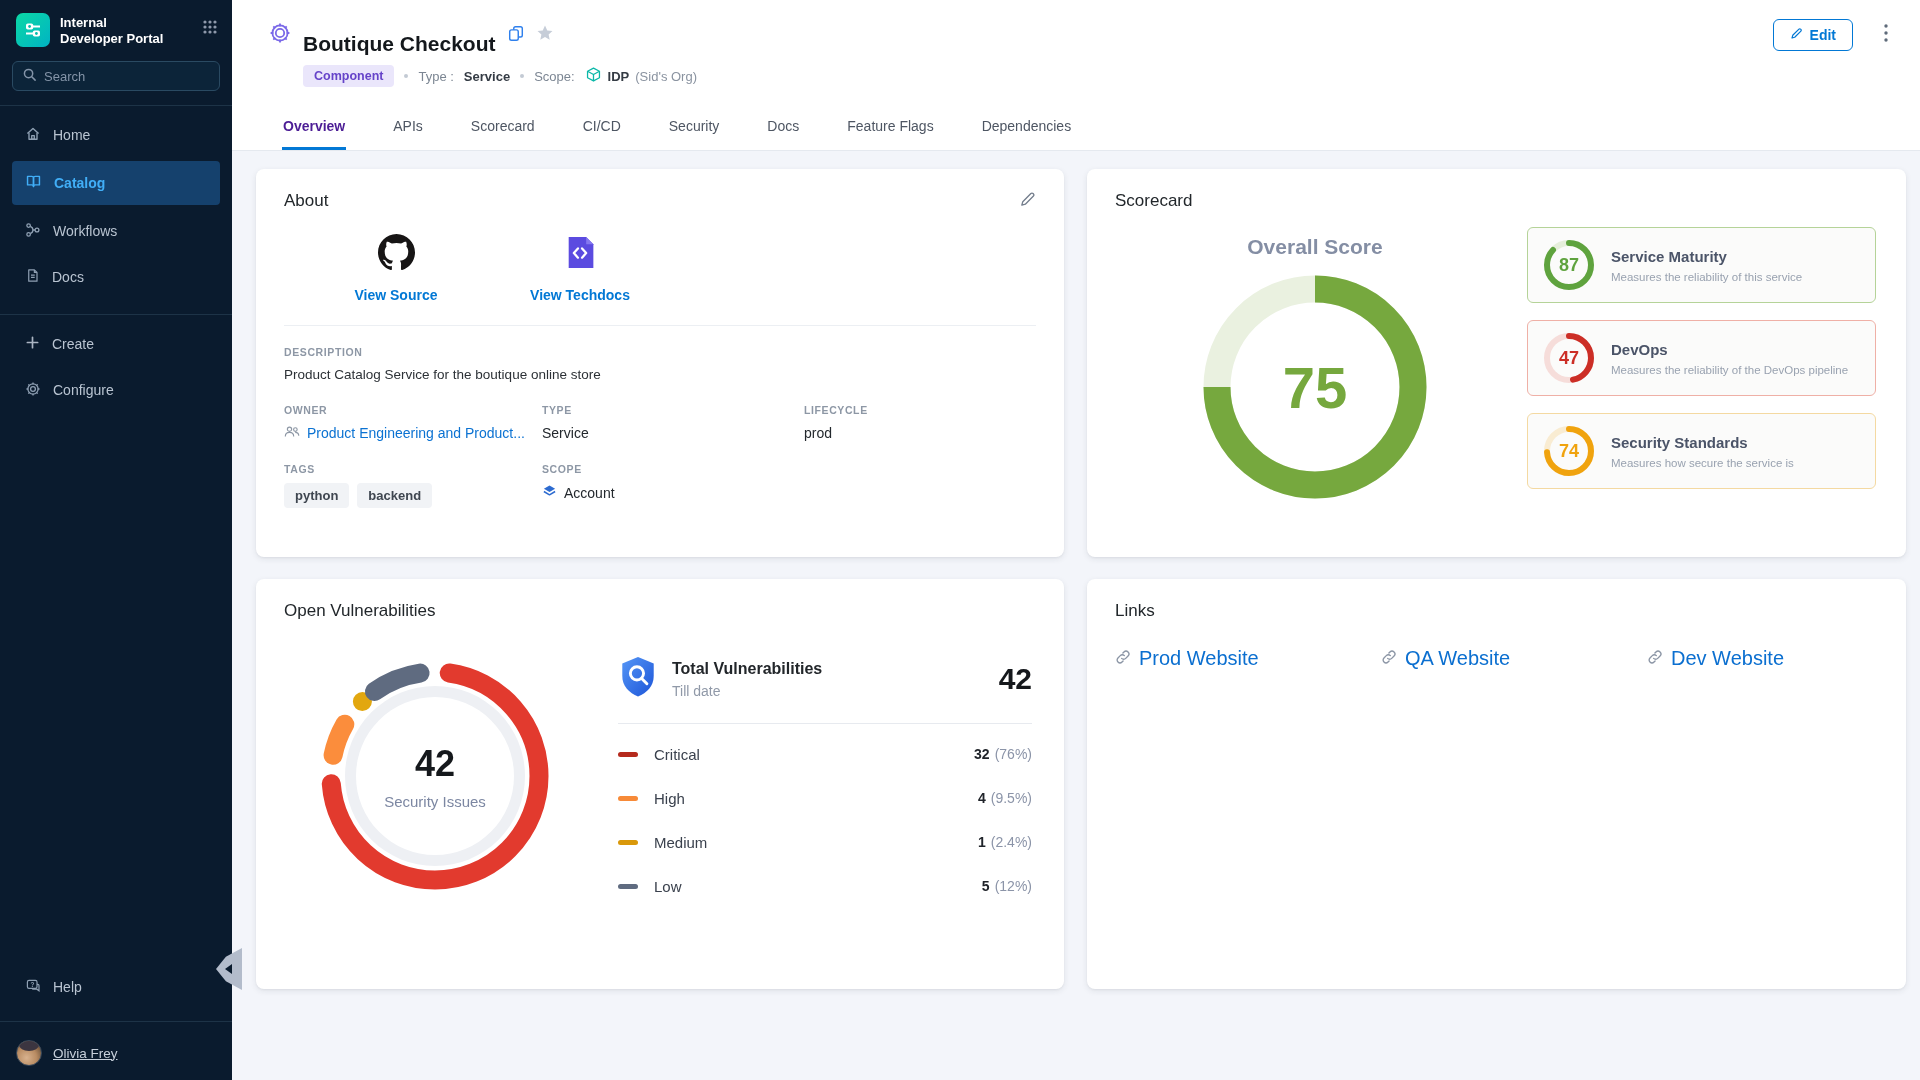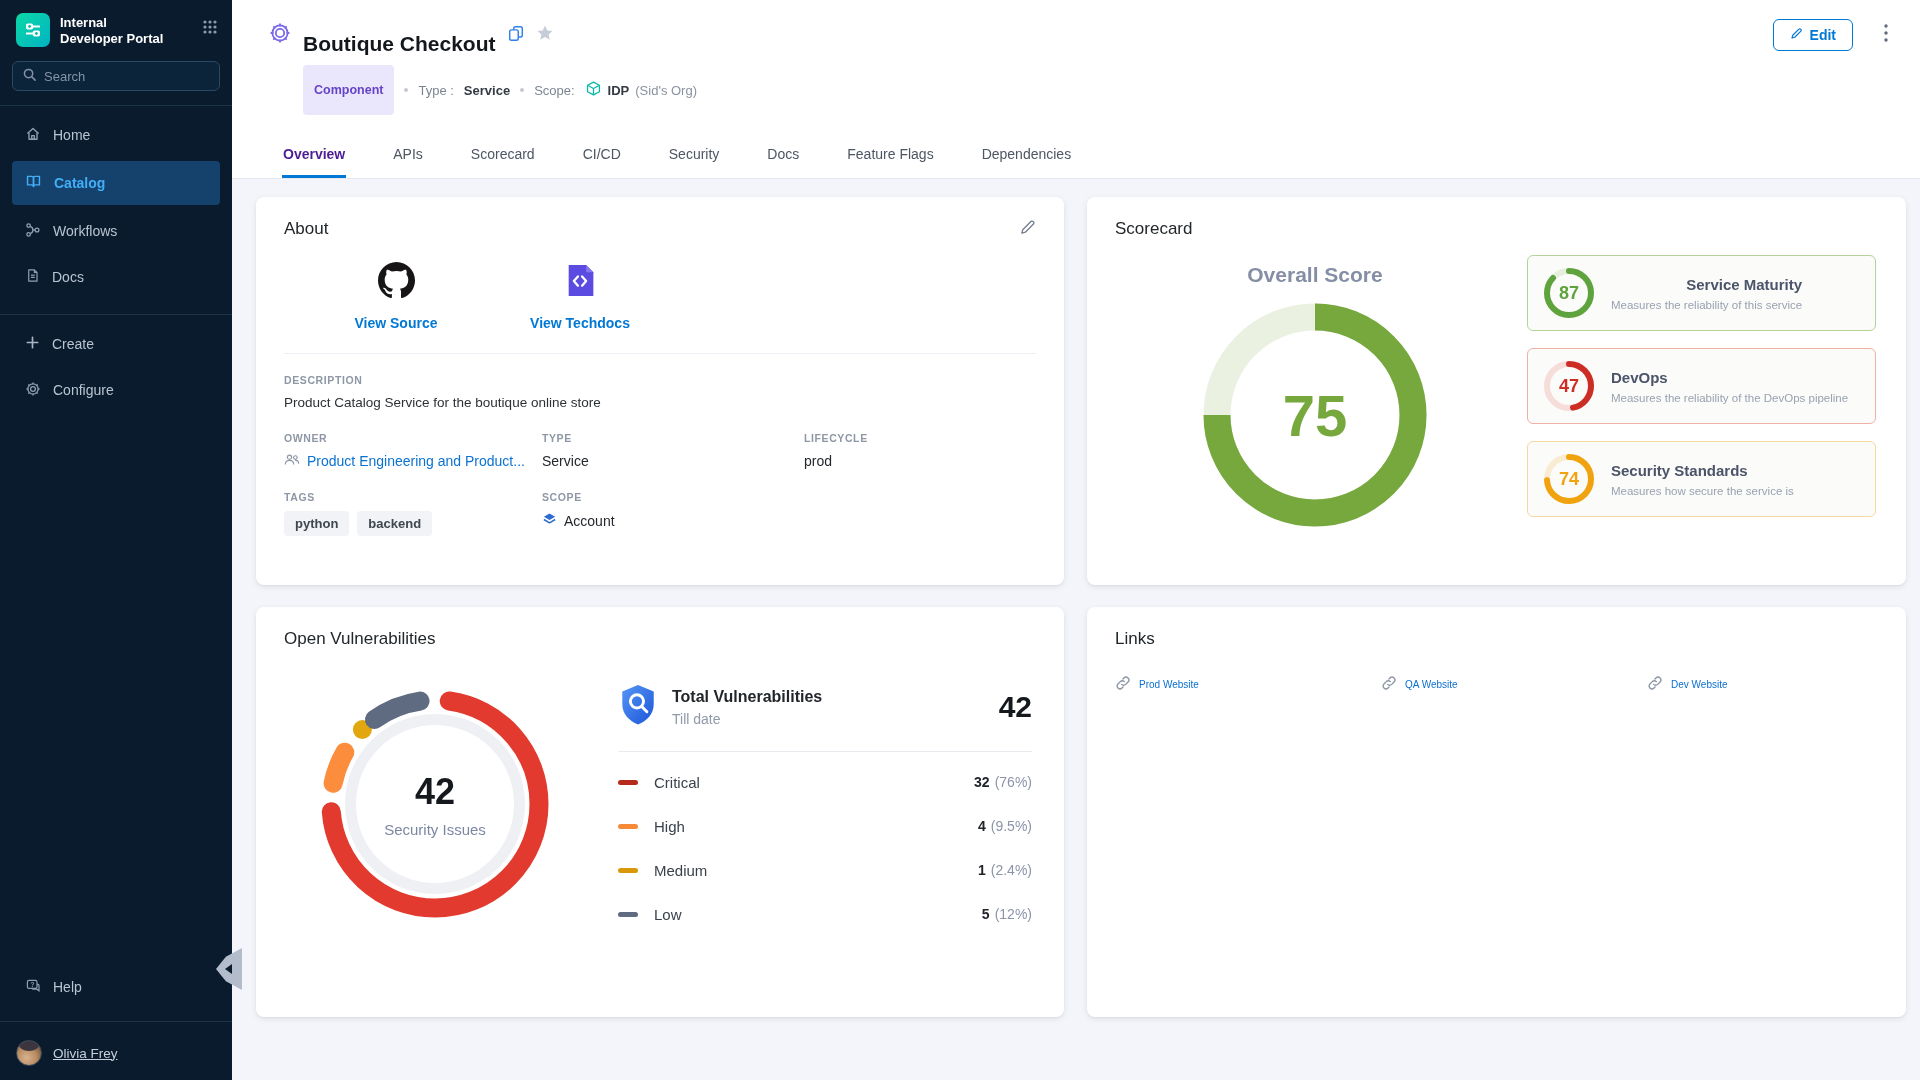--- a/index.html
+++ b/index.html
@@ -29,21 +29,21 @@
 
   
   .main { flex:1; min-width:0; display:flex; flex-direction:column; }
   .topbar { background:#fff; padding:14px 28px 0 36px; }
   .title-row { display:flex; align-items:center; gap:11px; }
   .page-title { font-size:21px; font-weight:700; color:#14181c;margin-top:18px; }
   .title-row .spacer { flex:1; }
   .edit-btn { display:flex; align-items:center; gap:7px; height:32px; padding:0 16px; border:1.5px solid #0278d5; border-radius:6px; background:#fff; color:#0278d5; font-size:14px; font-weight:700; cursor:pointer; font-family:"Liberation Sans", sans-serif; }
   .kebab { margin:0 4px 0 20px; cursor:pointer; }
   .meta-row { display:flex; align-items:center; gap:10px; margin:9px 0 15px 35px; font-size:13px; }
-  .badge { background:#eae6fb; color:#6644c9; font-weight:700; font-size:12.5px; padding:18px 11px; border-radius:4px; }
+  .badge { background:#eae6fb; color:#6644c9; font-weight:700; font-size:12.5px; padding:4px 11px; border-radius:4px; }
   .dot-sep { width:4px; height:4px; border-radius:50%; background:#c3cad4; }
   .meta-dim { color:#7c8693; }
   .meta-strong { color:#343b44; font-weight:600; }
   .meta-org { color:#8a93a0; }
   .scope-group { display:flex; align-items:center; gap:6px; }
 
   .tabsbar { background:#fff; border-bottom:1px solid #e5e9ef; padding:12px 0 0 50px; display:flex; }
   .tab { margin-right:46px; padding:4px 1px 13px; font-size:14px; color:#4e5663; cursor:pointer; border-bottom:3px solid transparent; }
   .tab.active { color:#4c1d95; font-weight:700; border-bottom-color:#0278d5; }
 
@@ -95,21 +95,21 @@
   .vs-total { font-size:30px; font-weight:700; color:#15181c; }
   hr.vdiv { border:none; border-top:1px solid #e7eaef; margin:20px 0 8px; }
   .vrow { display:flex; align-items:center; height:44px; }
   .legend-dash { width:20px; height:5px; border-radius:3px; margin-right:16px; flex-shrink:0; }
   .vrow .lbl { flex:1; font-size:15px; color:#3a414d; }
   .vrow .cnt { font-size:14px; font-weight:700; color:#20242a; }
   .vrow .pct { font-size:14px; color:#8b94a8; margin-left:5px; }
 
   
   .links-row { display:grid; grid-template-columns:266px 266px 266px; margin-top:26px; }
-  .link-item { display:flex; align-items:center; gap:8px; color:#0b6fd0; font-size:10px; cursor:pointer; }
+  .link-item { display:flex; align-items:center; gap:8px; color:#0b6fd0; font-size:20px; cursor:pointer; }
 </style>
 </head>
 <body>
 
 <div class="app">
 
   <div class="sidebar">
     <div class="logo-row">
       <div class="logo-badge">
         <svg width="20" height="20" viewBox="0 0 20 20">
@@ -410,21 +410,21 @@
             <div class="donut-wrap">
               <svg width="224" height="224" viewBox="0 0 224 224">
                 <circle cx="112" cy="112" r="98" fill="none" stroke="#eaf1e0" stroke-width="27"></circle>
                 <circle cx="112" cy="112" r="98" fill="none" stroke="#76a83e" stroke-width="27" pathLength="100" stroke-dasharray="75 25" transform="rotate(-90 112 112)"></circle>
               </svg>
               <div class="donut-center" style="color: rgb(118, 168, 62);">75</div>
             </div>
           </div>
 
           <div class="score-items">
-            <div class="score-item" style="border-color: rgb(181, 211, 152); text-align: right;">
+            <div class="score-item" style="border-color: rgb(181, 211, 152);">
               <div class="mini-wrap">
                 <svg width="54" height="54" viewBox="0 0 54 54">
                   <circle cx="27" cy="27" r="22" fill="none" stroke="#e6efdb" stroke-width="6"></circle>
                   <circle cx="27" cy="27" r="22" fill="none" stroke="#5fa33e" stroke-width="6" pathLength="100" stroke-linecap="round" transform="rotate(-90 27 27)" stroke-dasharray="87 13"></circle>
                 </svg>
                 <div class="mini-num" style="color: rgb(95, 163, 62);">87</div>
               </div>
               <div>
                 <div class="si-title">Service Maturity</div>
                 <div class="si-desc">Measures the reliability of this service</div>

